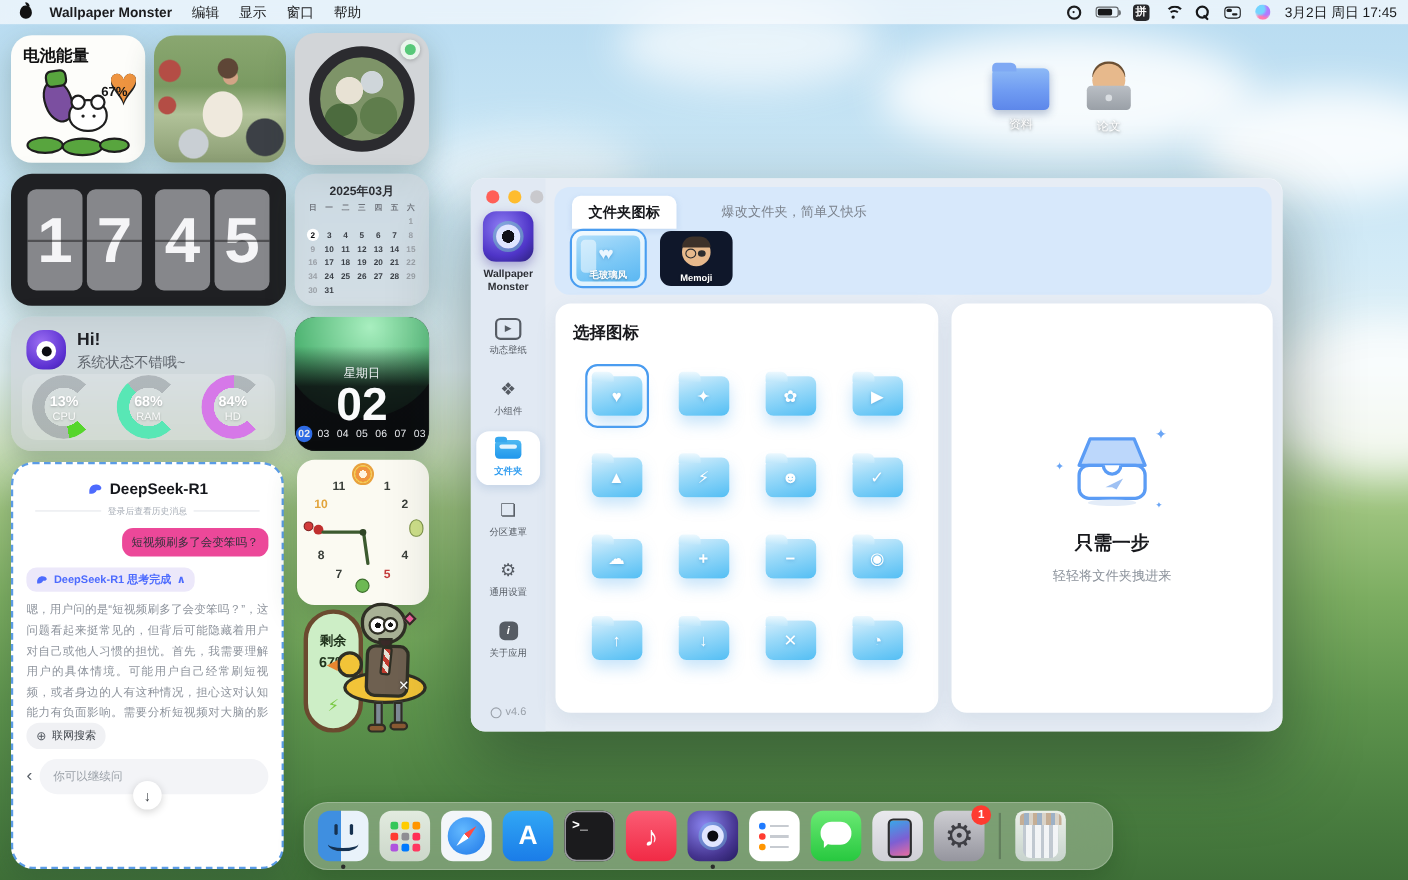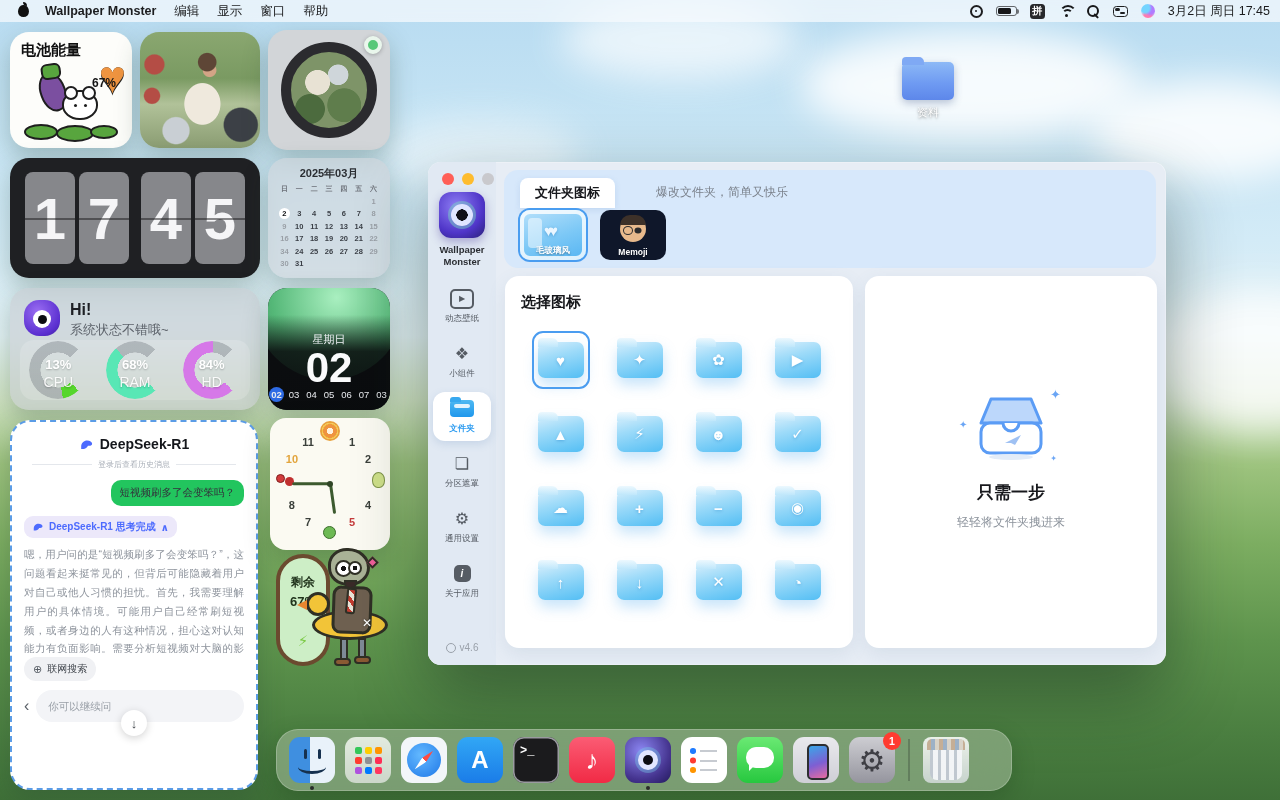--- a/index.html
+++ b/index.html
@@ -100,39 +100,39 @@
   .w-sys .mon{position:absolute;left:14px;top:12px;width:36px;height:36px;border-radius:42%;background:radial-gradient(circle at 38% 32%,#9a6df2,#5a2fd0 70%,#3c1f96)}
   .w-sys .mon::before{content:"";position:absolute;left:9px;top:10px;width:18px;height:18px;background:#fff;border-radius:50%}
   .w-sys .mon::after{content:"";position:absolute;left:13.5px;top:14.5px;width:9px;height:9px;background:#0c0c12;border-radius:50%}
   .w-sys .hi{position:absolute;left:60px;top:13px;font-size:16px;font-weight:800;color:#1e2025}
   .w-sys .sub{position:absolute;left:60px;top:33px;font-size:13px;color:#5e646c}
   .gpanel{position:absolute;left:10px;top:52px;right:10px;bottom:10px;background:rgba(255,255,255,.16);border-radius:14px;display:flex;align-items:center;justify-content:space-around}
   .gauge{position:relative;width:58px;height:58px}
   .ring{position:absolute;inset:0;border-radius:50%;
     -webkit-mask:radial-gradient(closest-side,transparent 60%,#000 61%);mask:radial-gradient(closest-side,transparent 60%,#000 61%)}
   .gauge .pc{position:absolute;left:0;right:0;top:16px;text-align:center;font-size:13px;font-weight:800;color:#fff;text-shadow:0 1px 2px rgba(0,0,0,.25)}
-  .gauge .lb{position:absolute;left:0;right:0;top:33px;text-align:center;font-size:14px;color:rgba(255,255,255,.92);text-shadow:0 1px 2px rgba(0,0,0,.25)}
+  .gauge .lb{position:absolute;left:0;right:0;top:33px;text-align:center;font-size:10px;color:rgba(255,255,255,.92);text-shadow:0 1px 2px rgba(0,0,0,.25)}
 
   
   .w-date{left:268px;top:288px;width:122px;height:122px;background:#141519;overflow:hidden}
   .w-date .dome{position:absolute;left:-14px;top:-58px;width:150px;height:150px;border-radius:50%;background:radial-gradient(circle at 55% 45%,#a9efc0,#55b878 55%,#2f7a50)}
   .w-date .shade{position:absolute;inset:0;background:linear-gradient(180deg,rgba(10,12,14,0) 22%,rgba(10,12,14,.88) 52%,rgba(10,12,14,.96) 100%)}
   .w-date .wk{position:absolute;left:0;right:0;top:44px;text-align:center;font-size:11px;color:#eef1f4;z-index:2}
   .w-date .dd{position:absolute;left:0;right:0;top:56px;text-align:center;font-size:42px;font-weight:700;color:#fafbfc;z-index:2}
   .dayrow{position:absolute;left:0;right:0;bottom:8px;display:flex;justify-content:center;gap:2.5px;z-index:2}
   .dayrow span{font-size:9.5px;color:#e8eaee;width:15px;height:15px;line-height:15px;text-align:center}
   .dayrow span.on{background:#2e6be5;border-radius:50%;font-weight:700}
 
   
   .w-ds{left:10px;top:420px;width:248px;height:370px;background:#fff;border:2px dashed #5b9ce6;border-radius:20px;overflow:hidden;padding:12px 12px 10px}
   .ds-head{display:flex;align-items:center;justify-content:center;gap:6px;font-size:14px;font-weight:800;color:#15171c;margin-top:2px}
   .ds-hist{display:flex;align-items:center;gap:6px;color:#a9afb8;font-size:8px;margin:7px 8px 8px}
   .ds-hist::before,.ds-hist::after{content:"";flex:1;height:1px;background:#e4e7ec}
   .ds-a{background:#eef1f8;border-radius:12px;padding:9px 10px;font-size:10.5px;line-height:1.75;color:#2e3238;width:100%}
-  .ds-u{margin:10px 0 10px auto;width:fit-content;background:#22c55e;border-radius:10px;padding:6px 9px;font-size:10.5px;color:#33313b}
+  .ds-u{margin:10px 0 10px auto;width:fit-content;background:#ec4899;border-radius:10px;padding:6px 9px;font-size:10.5px;color:#33313b}
   .ds-pill{display:inline-flex;align-items:center;gap:5px;background:#ece8fa;border-radius:9px;padding:4px 8px;font-size:10px;font-weight:700;color:#4d6bfe}
   .ds-think{margin-top:7px;font-size:10.5px;line-height:1.8;color:#8d939c;height:108px;overflow:hidden;text-align:justify}
   .ds-down{position:absolute;left:50%;transform:translateX(-50%);top:288px;width:26px;height:26px;border-radius:50%;background:#fff;box-shadow:0 2px 8px rgba(0,0,0,.18);display:flex;align-items:center;justify-content:center;font-size:13px;color:#3c4046;z-index:3}
   .ds-web{display:inline-flex;align-items:center;gap:5px;background:#f0f1f4;border-radius:12px;padding:5px 9px;font-size:10px;color:#3f444b;margin-top:4px}
   .ds-web .gl{font-size:11px;color:#555b63}
   .ds-inrow{display:flex;align-items:center;gap:7px;margin-top:9px}
   .ds-back{font-size:16px;color:#5a6068}
   .ds-input{flex:1;height:32px;border:none;background:#f3f4f7;border-radius:16px;padding:0 12px;font-size:10.5px;color:#5a6068;outline:none}
   .ds-input::placeholder{color:#9aa0a8}
   .whale{width:15px;height:15px}
@@ -321,20 +321,28 @@
       <span class="cc"></span>
       <span class="siri"></span>
       <span class="mb-time">3月2日 周日 17:45</span>
     </span>
   </div>
 
   <div class="dicon" style="left:896px;top:62px">
     <div class="dfolder"></div>
     <div class="lbl">资料</div>
   </div>
+  <div class="dicon" style="left:976px;top:58px">
+    <div class="memoji">
+        <span class="hair"></span>
+        <span class="face"></span>
+        <span class="lap"></span>
+      </div>
+    <div class="lbl">论文</div>
+  </div>
 
   <div class="wg w-batt">
     <div class="t">电池能量</div>
     <div class="heart">♥</div>
     <div class="pct">67%</div>
     <span class="leaf" style="left:14px;bottom:8px;width:34px;height:16px"></span>
     <span class="leaf" style="left:46px;bottom:6px;width:38px;height:17px"></span>
     <span class="leaf" style="left:80px;bottom:9px;width:28px;height:14px"></span>
     <span class="egg"></span>
     <span class="bear">

